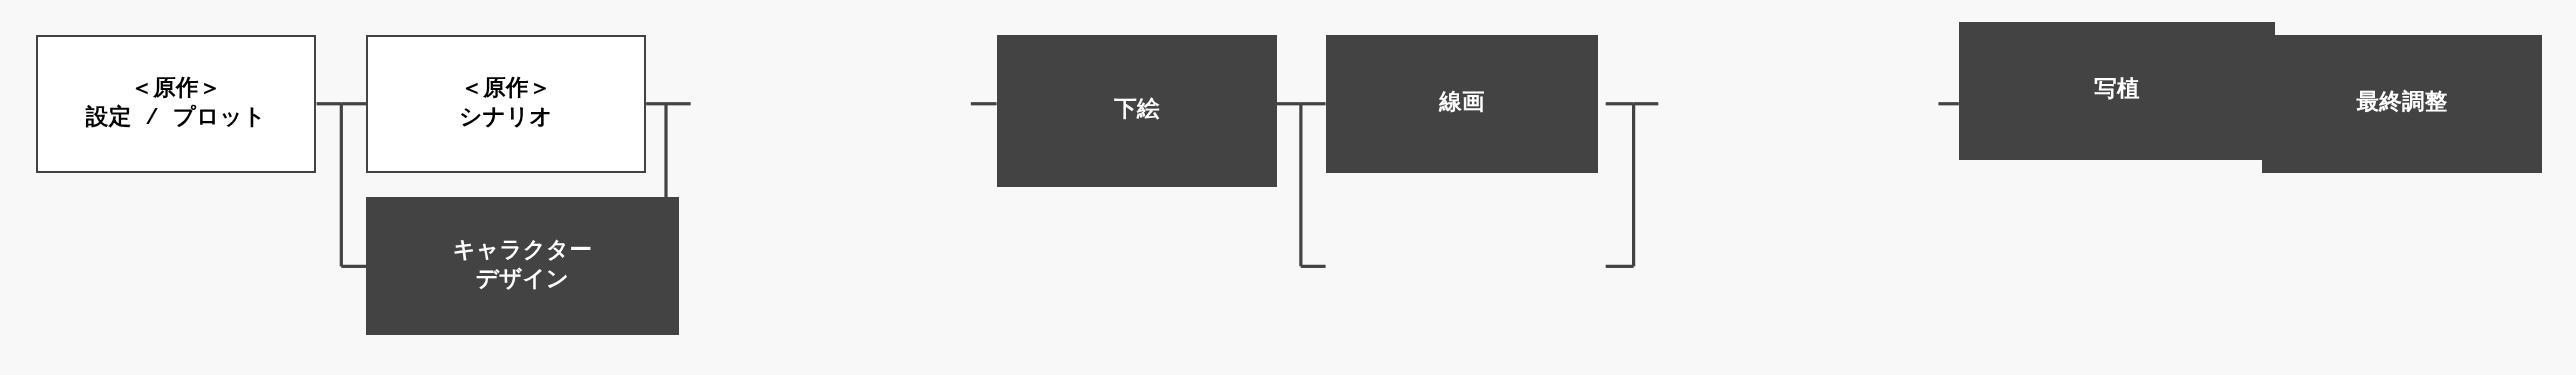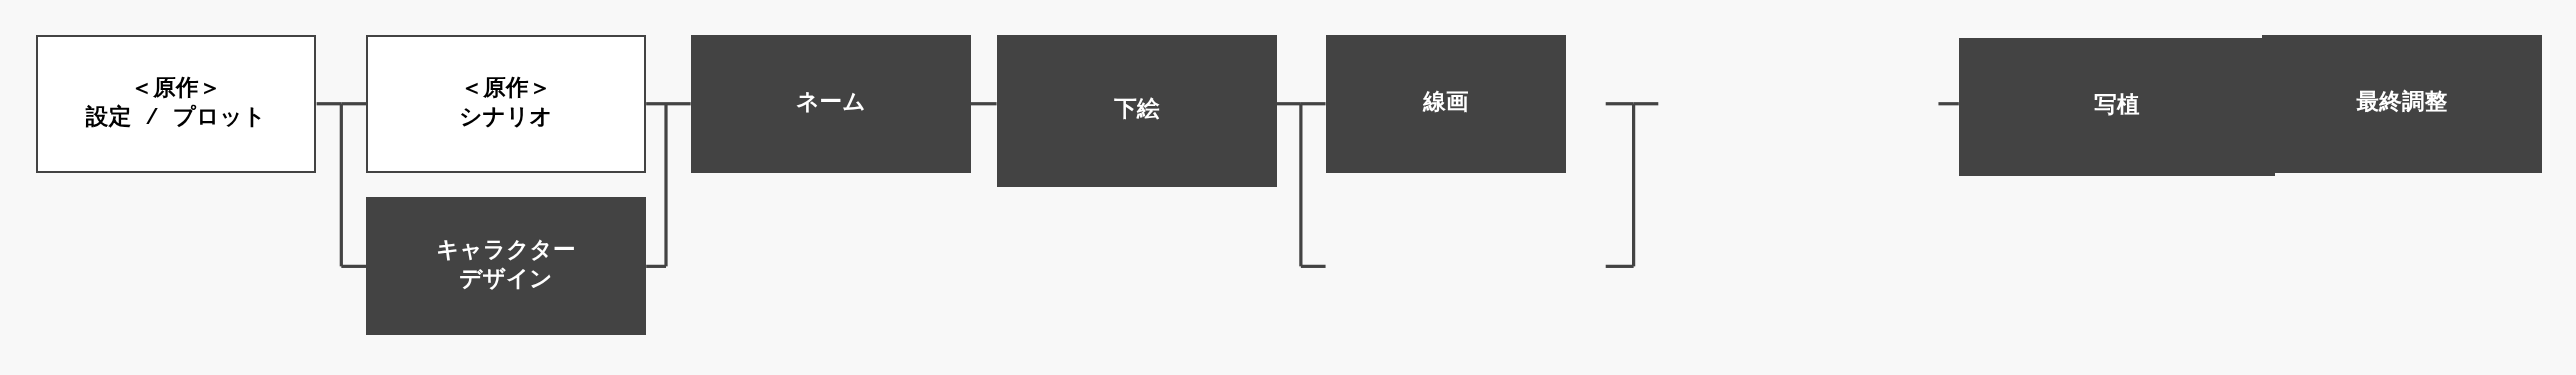--- a/index.html
+++ b/index.html
@@ -100,40 +100,37 @@
   <div class="node outlined" style="left:36px; top:35px; width:280px; height:138px;">
     <span class="node-label">＜原作＞
 設定 / プロット</span>
   </div>
 
   <div class="node outlined" style="left:366px; top:35px; width:280px; height:138px;">
     <span class="node-label">＜原作＞
 シナリオ</span>
   </div>
 
-  <div class="node filled" style="left:366px; top:197px; width:280px; height:138px;">
+  <div class="node filled" style="left:366px; top:197px; width:313px; height:138px;">
     <span class="node-label">キャラクター
 デザイン</span>
   </div>
 
-  <div class="node filled" style="left:691px; top:35px; width:280px; height:138px;">
-    <span class="node-label">ネーム</span>
-  </div>
 
   <div class="node filled" style="left:997px; top:35px; width:280px; height:152px;">
     <span class="node-label">下絵</span>
   </div>
 
-  <div class="node filled" style="left:1326px; top:35px; width:240px; height:138px;">
+  <div class="node filled" style="left:1326px; top:35px; width:272px; height:138px;">
     <span class="node-label">線画</span>
   </div>
 
 
 
-  <div class="node filled" style="left:1959px; top:38px; width:316px; height:138px;">
+  <div class="node filled" style="left:1959px; top:22px; width:316px; height:138px;">
     <span class="node-label">写植</span>
   </div>
 
   <div class="node filled" style="left:2262px; top:35px; width:280px; height:138px;text-align:center;">
     <span class="node-label">最終調整</span>
   </div>
 
 </div>
 
 

